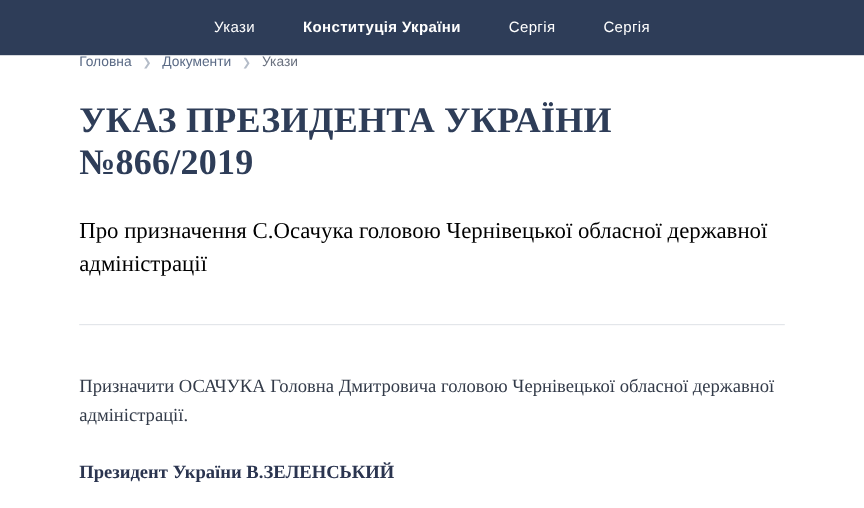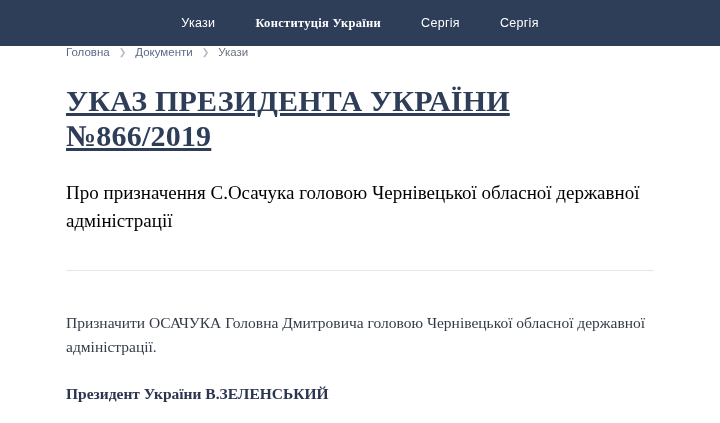--- a/index.html
+++ b/index.html
@@ -34,21 +34,20 @@
   }
   .nav-item {
     color: #ffffff;
     font-size: 12.5px;
     letter-spacing: 0.3px;
     white-space: nowrap;
     cursor: pointer;
   }
   .nav-item.bold {
     font-weight: bold;
-    font-family: Liberation Serif, serif;
   }
 
   
   .page {
     width: 720px;
     box-sizing: border-box;
     padding: 0 66px;
   }
 
   
@@ -74,21 +73,20 @@
 
   
   .doc-title {
     margin: 26px 0 0 0;
     font-family: "Liberation Serif", serif;
     font-size: 30px;
     font-weight: bold;
     color: #2e3d58;
     letter-spacing: 0.2px;
     line-height: 1.15;
-    text-decoration: underline;
   }
   .doc-subtitle {
     margin: 26px 0 0 0;
     font-family: "Liberation Serif", serif;
     font-size: 19px;
     font-weight: normal;
     color: #000000;
     line-height: 1.45;
     max-width: 585px;
   }

